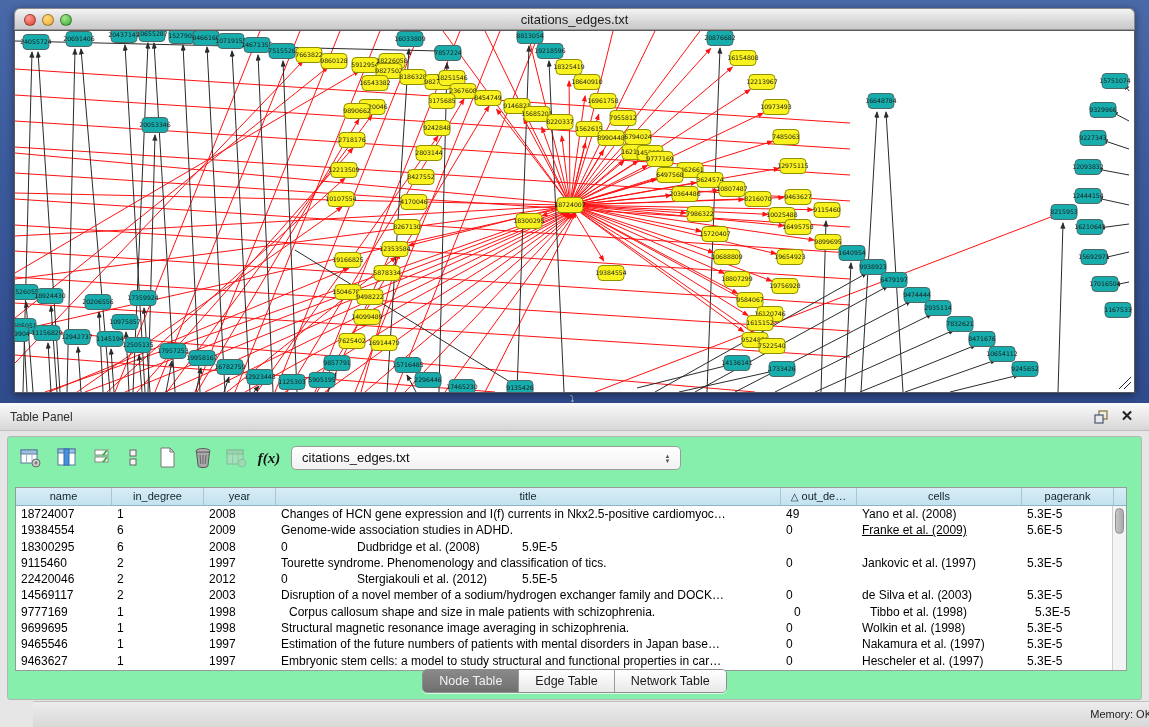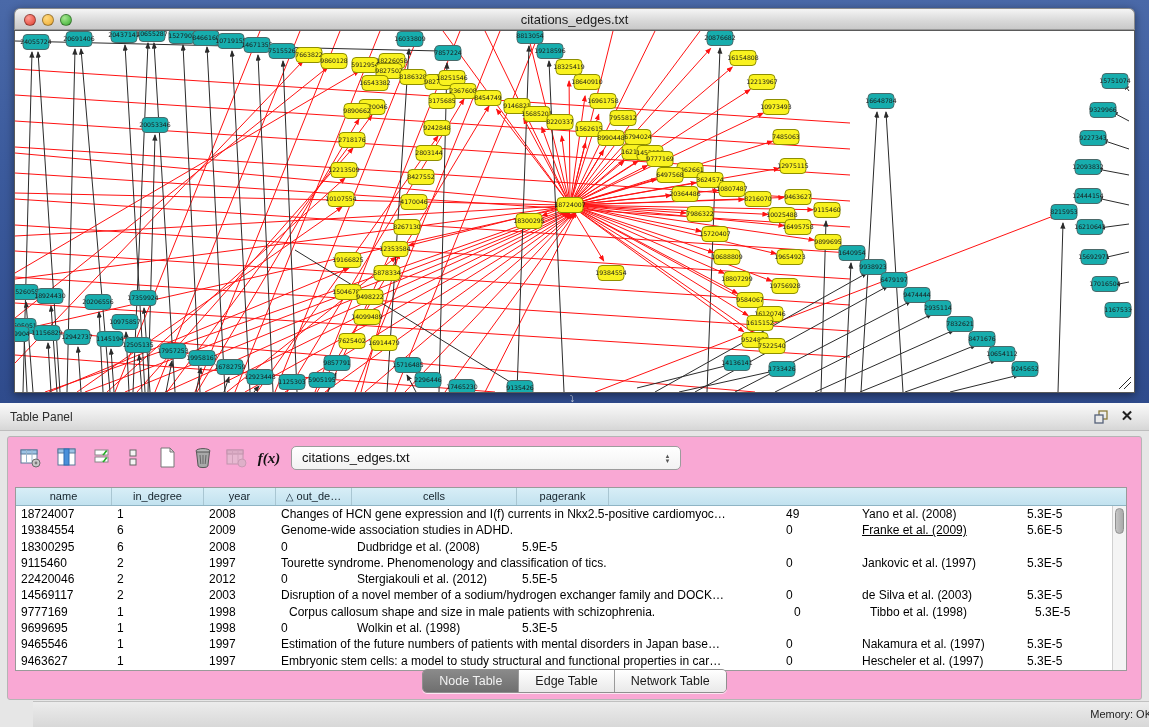--- a/index.html
+++ b/index.html
@@ -30,21 +30,21 @@
   
   #table-panel { position:absolute; left:0; top:403px; width:1149px; height:324px; background:#e6e6e6; }
   #panel-titlebar { position:absolute; left:0; top:0; width:100%; height:28px;
                     background:linear-gradient(180deg,#fafafa,#e2e2e2 70%,#d6d6d6);
                     border-bottom:1px solid #bdbdbd; }
   #panel-title { position:absolute; left:10px; top:7px; font-size:12px; color:#2d2d2d; }
   #float-btn { position:absolute; right:40px; top:6px; width:16px; height:16px; cursor:default; }
   #close-btn { position:absolute; right:14px; top:4px; width:16px; height:18px;
                font-size:15px; font-weight:bold; color:#222; line-height:18px; text-align:center; }
   #panel-body { position:absolute; left:7px; top:33px; width:1135px; height:264px;
-                background:#f9a8d4; border:1px solid #b5b5b5; border-radius:3px; }
+                background:#86efac; border:1px solid #b5b5b5; border-radius:3px; }
 
   
   #toolbar { position:absolute; left:0; top:0; width:100%; height:44px; }
   .tool-btn { position:absolute; top:8px; width:26px; height:26px; display:flex;
               align-items:center; justify-content:center; }
   #fx-btn { font-family:"Liberation Serif",serif; font-style:italic; font-weight:bold;
             font-size:15px; color:#111; }
   #table-dropdown { position:absolute; left:283px; top:9px; width:390px; height:24px;
                     background:linear-gradient(180deg,#ffffff,#f2f2f2);
                     border:1px solid #9c9c9c; border-radius:5px;
@@ -628,20 +628,21 @@
               <span>▼</span>
           </span>
         </div>
       </div>
 
       <div id="data-table">
         <div id="thead">
             <div class="th" style="width: 96px;">name</div>
             <div class="th" style="width: 92px;">in_degree</div>
             <div class="th" style="width: 72px;">year</div>
+            <div class="th" style="width: 505px;">title</div>
             <div class="th" style="width: 76px;"><span class="sort-tri">△</span>out_de…</div>
             <div class="th" style="width: 165px;">cells</div>
             <div class="th" style="width: 92px;">pagerank</div>
           </div>
         <div id="tbody">
             <div class="tr">
               <div class="td" style="width: 96px;">18724007</div>
               <div class="td" style="width: 92px;">1</div>
               <div class="td" style="width: 72px;">2008</div>
               <div class="td" style="width: 505px;">Changes of HCN gene expression and I(f) currents in Nkx2.5-positive cardiomyoc…</div>
@@ -698,20 +699,21 @@
               <div class="td" style="width: 72px;">1998</div>
               <div class="td" style="width: 505px; margin-left: 8px;">Corpus callosum shape and size in male patients with schizophrenia.</div>
               <div class="td" style="width: 76px;">0</div>
               <div class="td" style="width: 165px;">Tibbo et al. (1998)</div>
               <div class="td" style="width: 92px;">5.3E-5</div>
             </div>
             <div class="tr">
               <div class="td" style="width: 96px;">9699695</div>
               <div class="td" style="width: 92px;">1</div>
               <div class="td" style="width: 72px;">1998</div>
+              <div class="td" style="width: 505px;">Structural magnetic resonance image averaging in schizophrenia.</div>
               <div class="td" style="width: 76px;">0</div>
               <div class="td" style="width: 165px;">Wolkin et al. (1998)</div>
               <div class="td" style="width: 92px;">5.3E-5</div>
             </div>
             <div class="tr">
               <div class="td" style="width: 96px;">9465546</div>
               <div class="td" style="width: 92px;">1</div>
               <div class="td" style="width: 72px;">1997</div>
               <div class="td" style="width: 505px;">Estimation of the future numbers of patients with mental disorders in Japan base…</div>
               <div class="td" style="width: 76px;">0</div>

